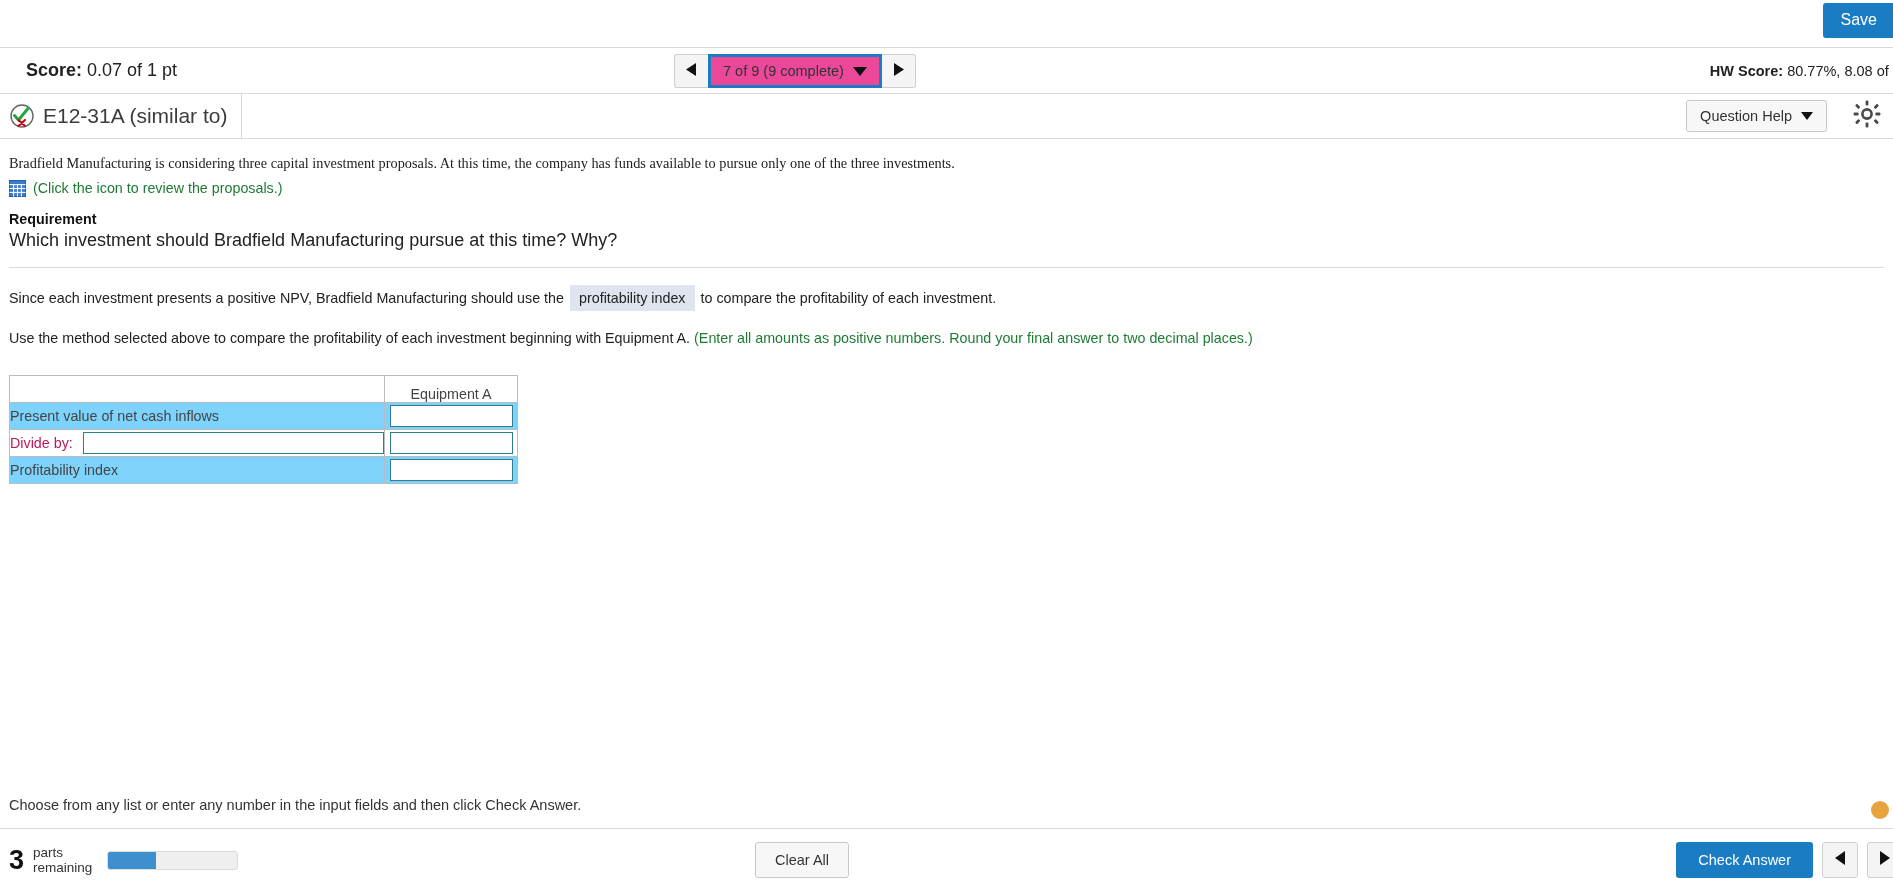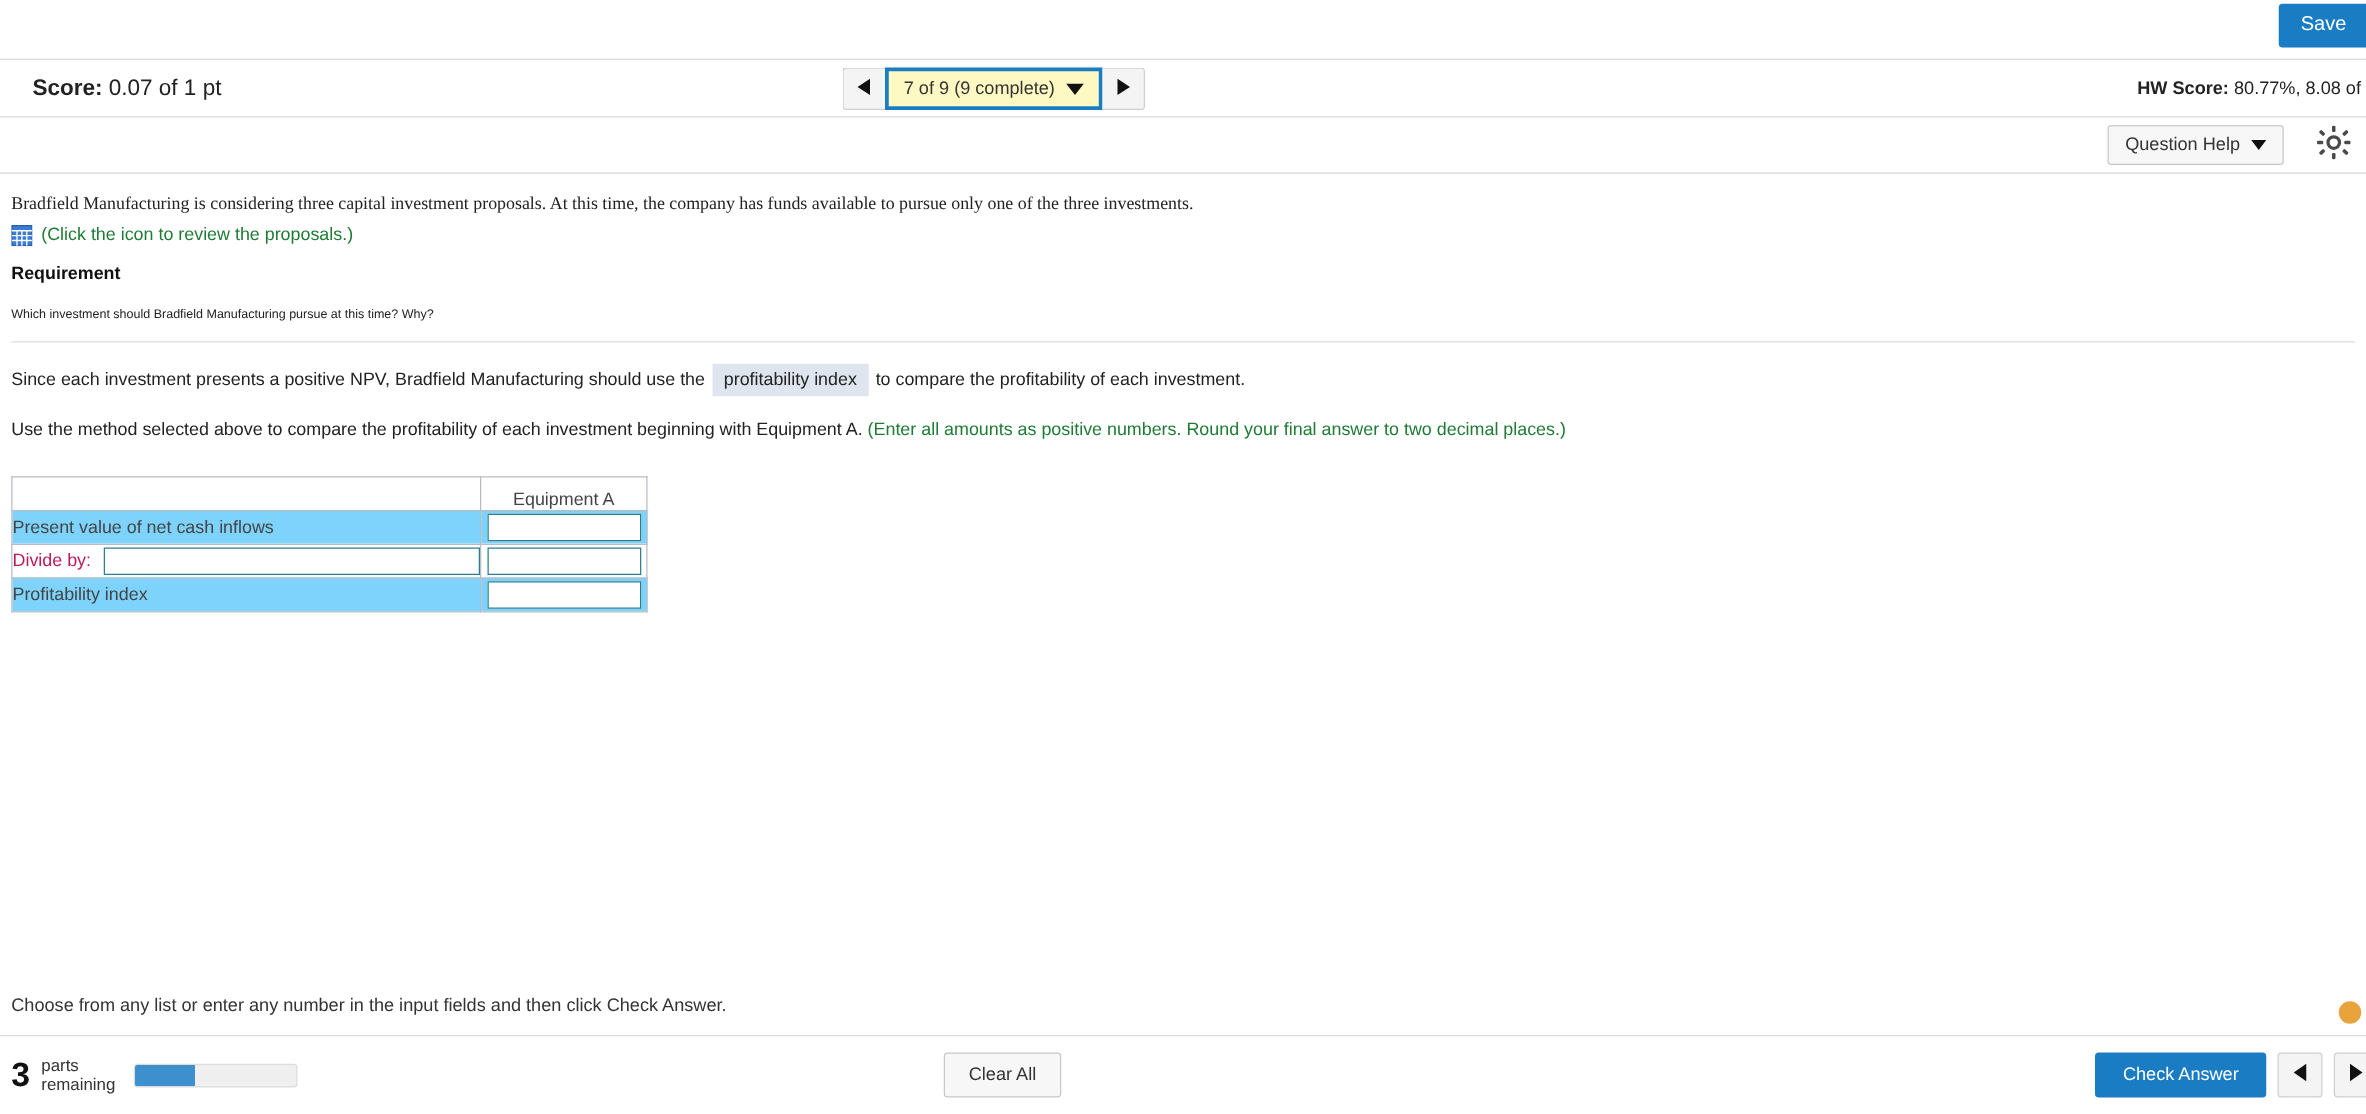--- a/index.html
+++ b/index.html
@@ -52,21 +52,21 @@
   }
   .nav-arrow {
     width: 34px; background: #f4f4f4;
     border: 1px solid #cfcfcf;
     display: flex; align-items: center; justify-content: center;
     cursor: pointer; color: #111; font-size: 13px;
   }
   .nav-arrow.left  { border-radius: 3px 0 0 3px; border-right: none; }
   .nav-arrow.right { border-radius: 0 3px 3px 0; border-left: none; }
   .nav-select {
-    border: 3px solid #1a7dc4; background: #fef9c3;
+    border: 3px solid #1a7dc4; background: #ec4899;
     display: flex; align-items: center; gap: 9px;
     padding: 0 12px; cursor: pointer;
     font-size: 14.5px; color: #333;
     white-space: nowrap;
   }
   .caret-down {
     width: 0; height: 0;
     border-left: 7px solid transparent;
     border-right: 7px solid transparent;
     border-top: 9px solid #111;
@@ -109,21 +109,21 @@
   
   .qbody { padding: 14px 9px 0 9px; }
   .p-text { font-size: 14.3px; color: #222; line-height: 1.45; font-family: Liberation Serif, serif; }
   .link-row {
     display: flex; align-items: center; gap: 7px;
     margin-top: 6px;
   }
   .grid-icon { width: 17px; height: 17px; flex: 0 0 17px; cursor: pointer; }
   .green-link { color: #1e7b34; font-size: 14.3px; cursor: pointer; }
   .req-head { font-weight: bold; font-size: 14.3px; color: #111; margin-top: 14px; }
-  .req-text { font-size: 10px; color: #222; margin-top: 19px; }
+  .req-text { font-size: 18px; color: #222; margin-top: 3px; }
 
   .divider { border-top: 1px solid #dcdcdc; margin: 16px 0 0 0; }
 
   .answer-line { font-size: 14.3px; color: #222; margin-top: 17px;
     display: flex; align-items: center; flex-wrap: nowrap; }
   .pill {
     background: #dfe5ef; color: #222;
     padding: 5px 9px; margin: 0 6px;
     display: inline-block; white-space: nowrap;
     cursor: pointer;
@@ -261,20 +261,30 @@
     </div>
   </div>
 
   <div class="score-right">
     <b>HW Score:</b>
     <span>80.77%, 8.08 of 10 p</span>
   </div>
 </div>
 
 <div class="qheader">
+  <div class="qtitle-box">
+    <span class="status-icon">
+      <svg width="26" height="26" viewBox="0 0 26 26">
+        <circle cx="13" cy="13" r="11" fill="#ffffff" stroke="#666" stroke-width="1.4"></circle>
+        <path d="M5.5 12.5 L9.5 17 L19 5.5" stroke="#1ea83c" stroke-width="3" fill="none" stroke-linecap="round"></path>
+        <path d="M9.5 17 L16 23 M16 17 L9.5 23" stroke="#d0021b" stroke-width="2.2" fill="none" stroke-linecap="round"></path>
+      </svg>
+    </span>
+    <span class="qtitle-text">E12-31A (similar to)</span>
+  </div>
 
   <button class="qhelp-btn">
     <span>Question Help</span>
     <span class="caret-down-sm"></span>
   </button>
 
   <span class="gear-wrap">
     <span>
       <svg width="28" height="28" viewBox="0 0 28 28">
         <g fill="#4a4a4a">

